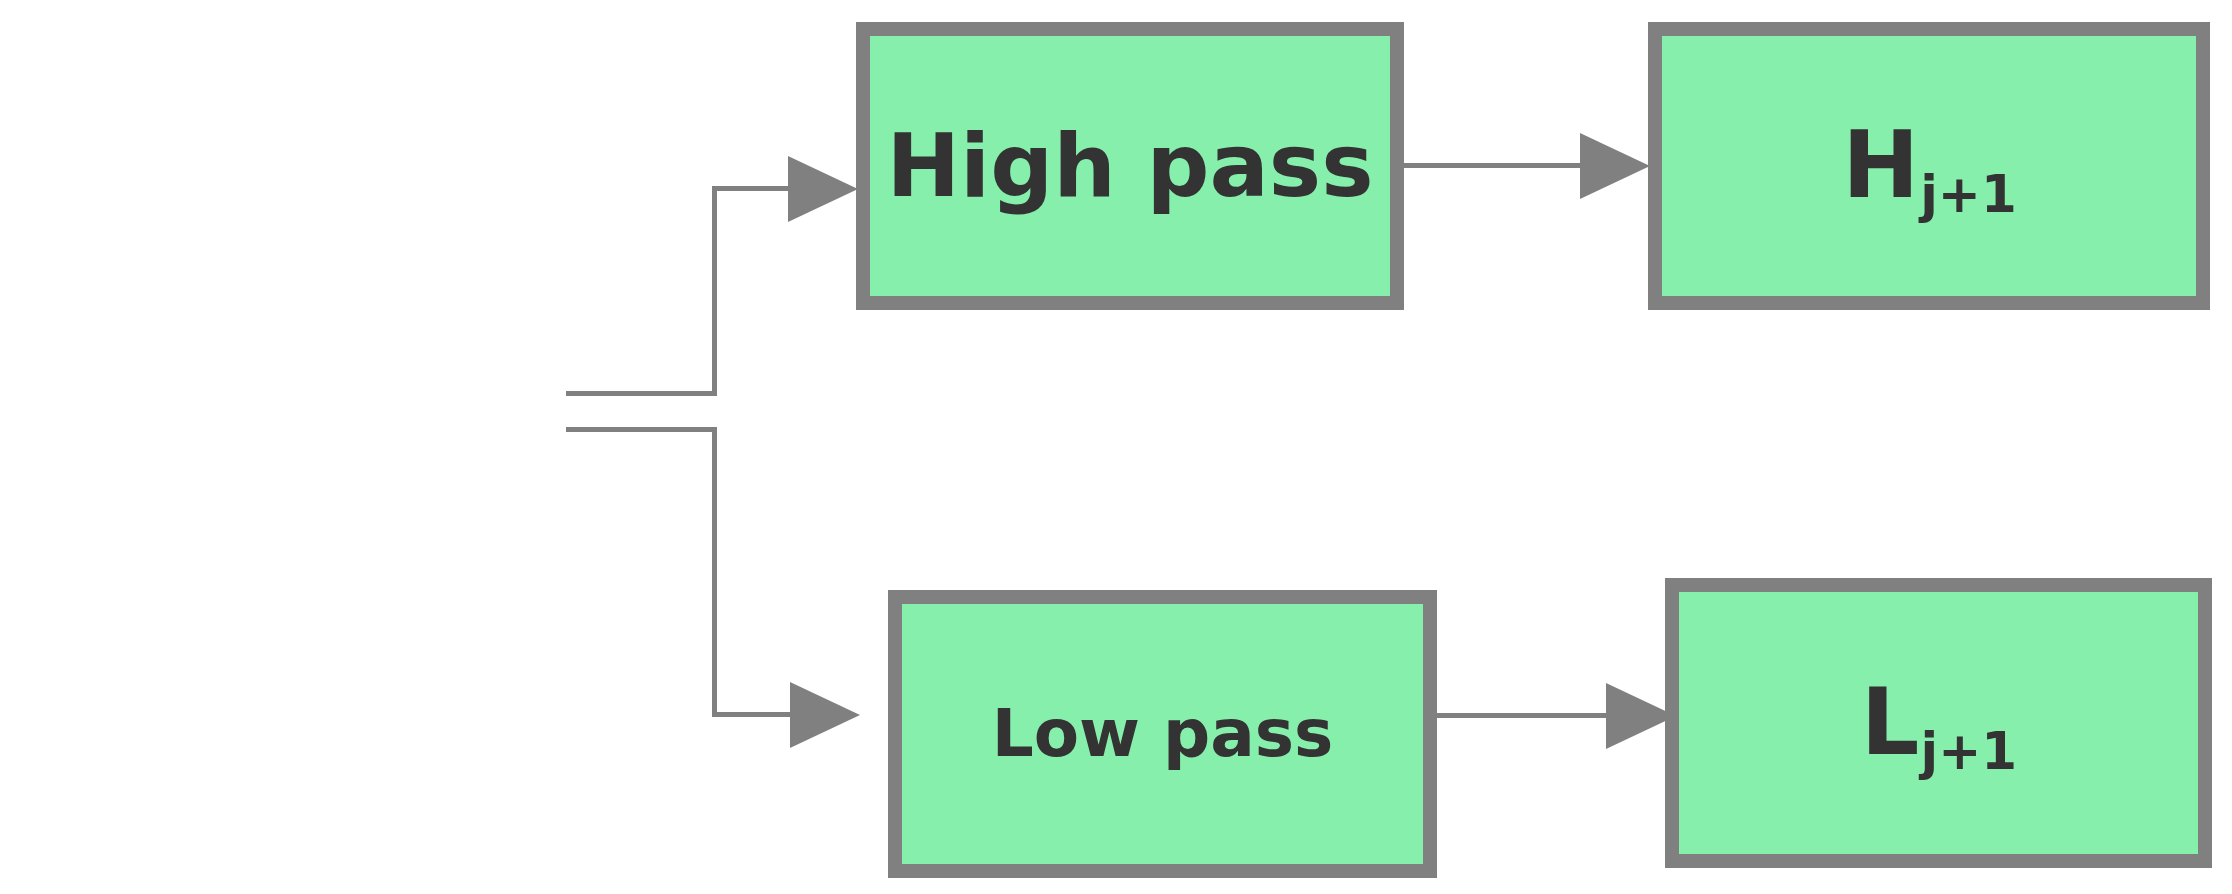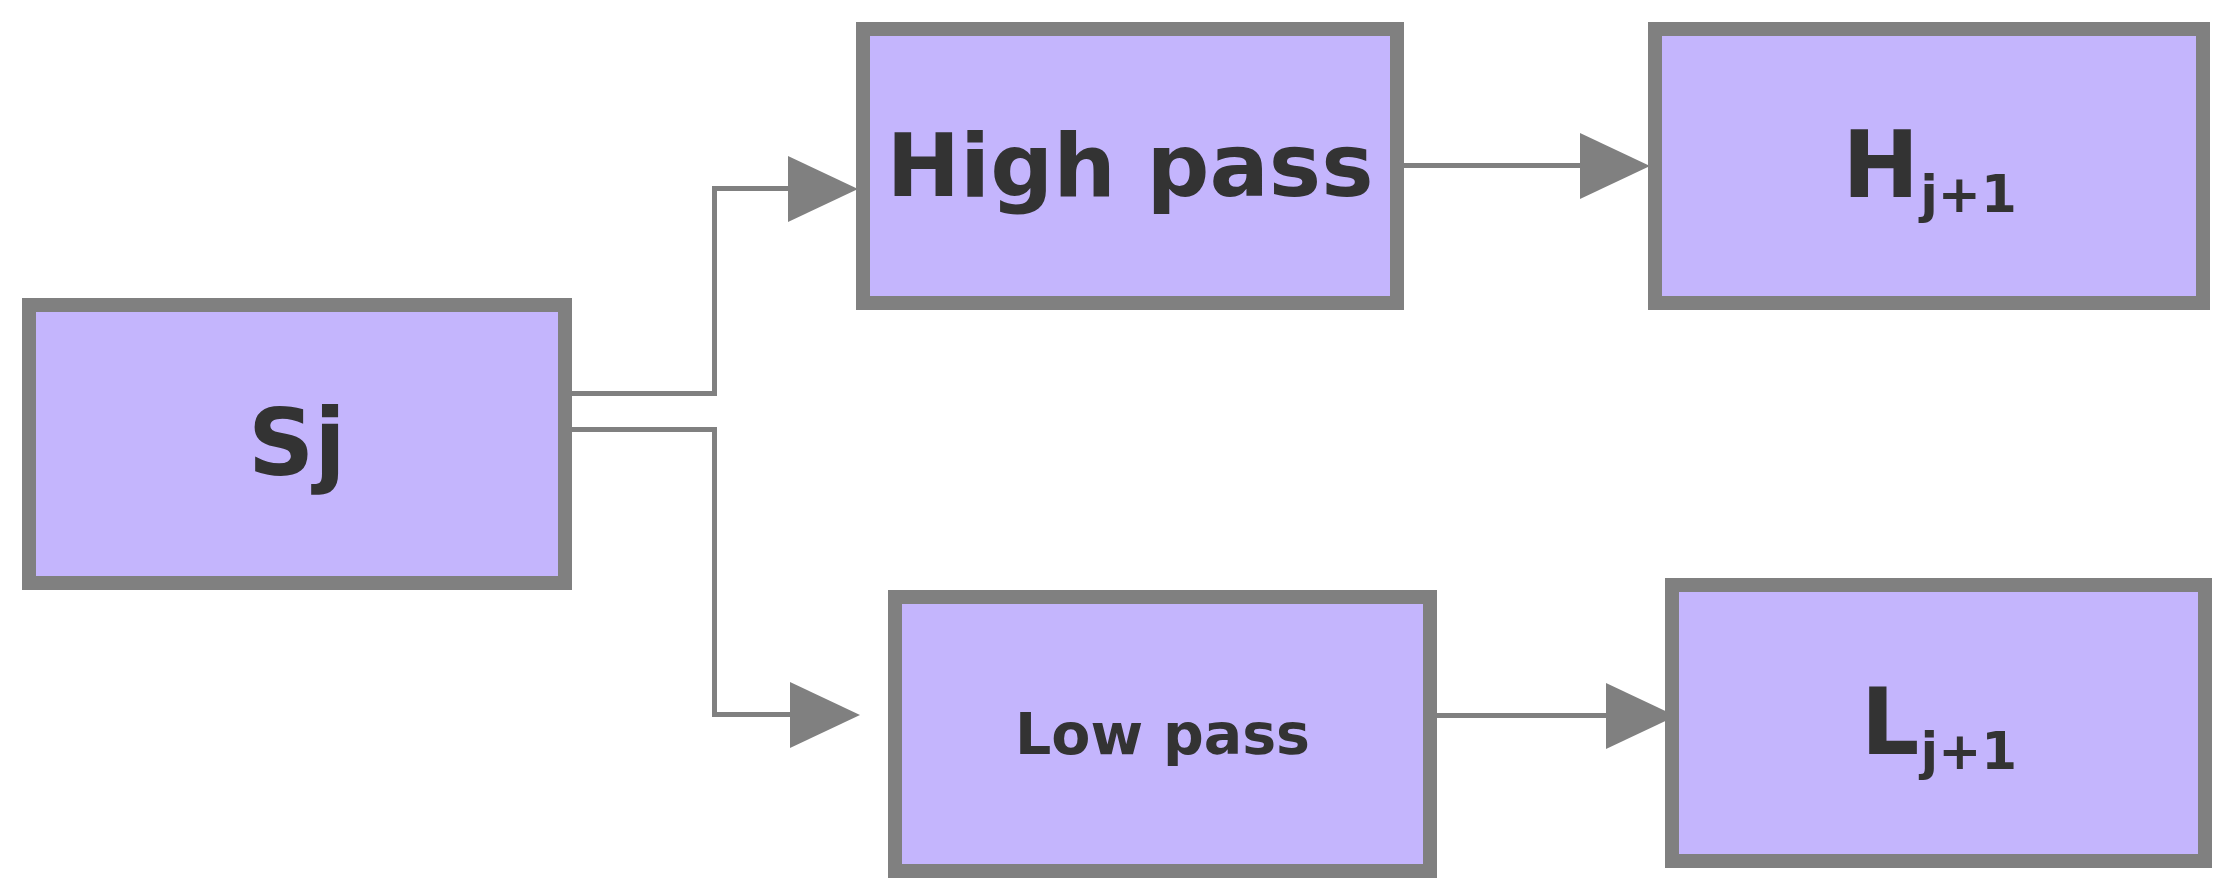--- a/index.html
+++ b/index.html
@@ -13,21 +13,21 @@
     height: 894px;
     background: #ffffff;
     overflow: hidden;
     font-family: "DejaVu Sans", sans-serif;
   }
 
   
   .node {
     position: absolute;
     box-sizing: border-box;
-    background: #c4b5fd;
+    background: #86efac;
     border: 14px solid #808080;
     display: flex;
     align-items: center;
     justify-content: center;
   }
   .node .label {
     color: #333333;
     font-weight: bold;
     line-height: 1;
     white-space: nowrap;
@@ -36,21 +36,21 @@
 
   #node-sj      { left: 22px;   top: 298px; width: 550px; height: 292px; }
   #node-sj .label      { font-size: 92px; }
 
   #node-highpass{ left: 856px;  top: 22px;  width: 548px; height: 288px; }
   #node-highpass .label{ font-size: 88px; }
 
   #node-h       { left: 1648px; top: 22px;  width: 562px; height: 288px; }
 
   #node-lowpass { left: 888px;  top: 590px; width: 549px; height: 288px; }
-  #node-lowpass .label { font-size: 57px; }
+  #node-lowpass .label { font-size: 66px; }
 
   #node-l       { left: 1665px; top: 578px; width: 547px; height: 290px; }
 
   
   .mathlabel {
     color: #333333;
     font-weight: bold;
     line-height: 1;
     white-space: nowrap;
     font-size: 92px;
@@ -100,23 +100,20 @@
 
   
   #run-l       { left: 1432px; top: 713px; width: 182px; }
   #arrow-l     { left: 1606px; top: 683px; }
 </style>
 </head>
 <body>
 
 <div id="canvas">
 
-  <div class="node" id="node-sj">
-    <span class="label">Sj</span>
-  </div>
 
   <div class="node" id="node-highpass">
     <span class="label">High pass</span>
   </div>
 
   <div class="node" id="node-h">
     <span class="mathlabel">
       <span>H</span>
         <span class="sub">j+1</span>
     </span>

